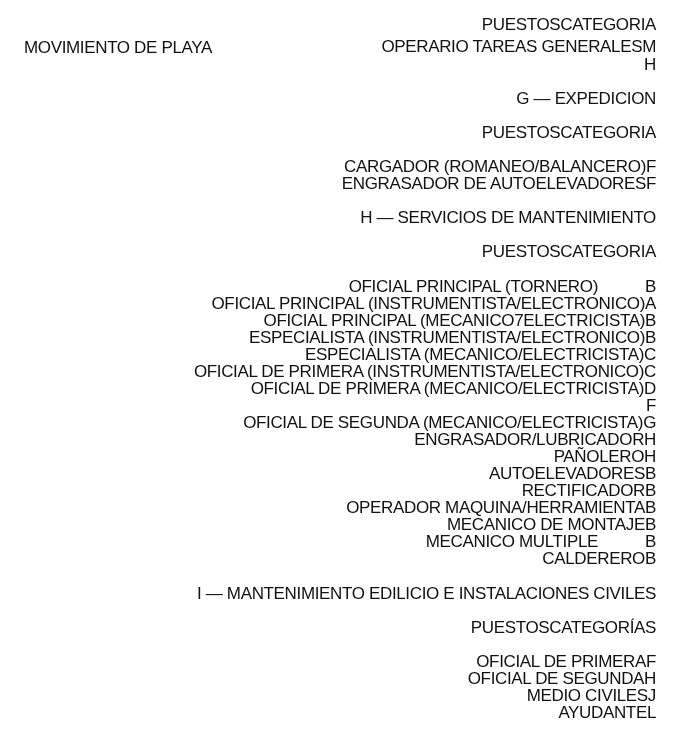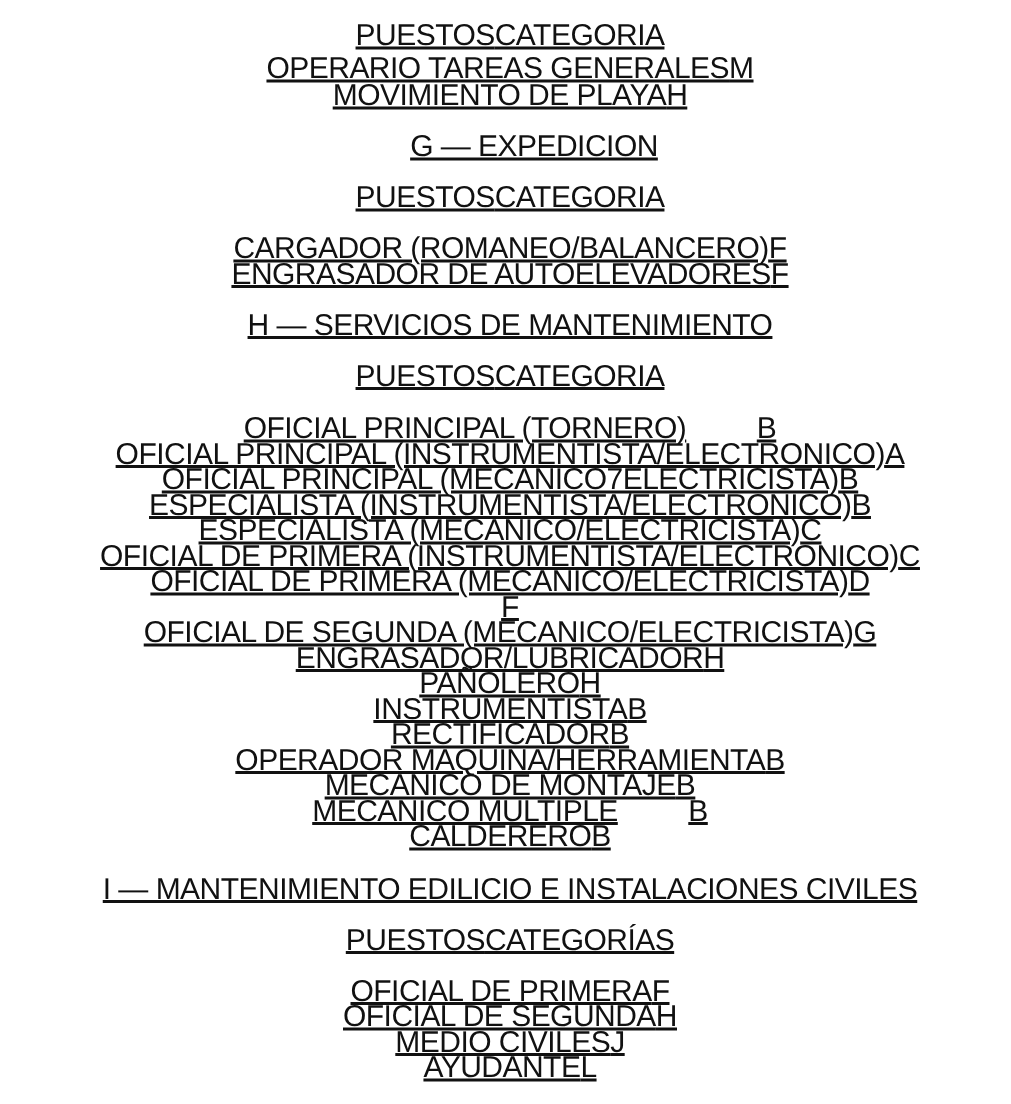--- a/index.html
+++ b/index.html
@@ -1,39 +1,39 @@
 <!DOCTYPE html>
 <html><head>
   <meta charset="utf-8">
   <style>
     html, body { margin: 0; padding: 0; background: #ffffff; }
     body { width: 674px; height: 736px; position: relative; overflow: hidden;
            font-family: "Liberation Sans", "DejaVu Sans", sans-serif; color: #111111; }
-    .line { position: absolute; left: 24px; width: 632px; height: 17px; font-size: 20px;
-            line-height: 17px; display: flex; justify-content: center; white-space: nowrap;
-            letter-spacing: -0.35px; text-decoration: underline; }
+    .line { position: absolute; left: 24px; width: 632px; height: 17px; font-size: 17px;
+            line-height: 17px; display: flex; justify-content: flex-end; white-space: nowrap;
+            letter-spacing: -0.35px; }
     .line .right { text-align: right; }
   </style>
 </head>
 <body>
 
 <div id="doc">
     <div class="line" style="top: 16px;">
       <span>PUESTOS</span>
       <span class="right">CATEGORIA</span>
     </div>
     <div class="line" style="top: 38px;">
       <span>OPERARIO TAREAS GENERALES</span>
       <span class="right">M</span>
     </div>
-    <div class="line" style="top: 56px;">
+    <div class="line" style="top: 56px; flex-direction: column;">
       <span>MOVIMIENTO DE PLAYA</span>
       <span class="right">H</span>
     </div>
-    <div class="line" style="top: 90px; margin-left: 16px;">
+    <div class="line" style="top: 90px;">
       <span>G — EXPEDICION</span>
       <span class="right"></span>
     </div>
     <div class="line" style="top: 124px;">
       <span>PUESTOS</span>
       <span class="right">CATEGORIA</span>
     </div>
     <div class="line" style="top: 158px;">
       <span>CARGADOR (ROMANEO/BALANCERO)</span>
       <span class="right">F</span>
@@ -87,21 +87,21 @@
     </div>
     <div class="line" style="top: 431px;">
       <span>ENGRASADOR/LUBRICADOR</span>
       <span class="right">H</span>
     </div>
     <div class="line" style="top: 448px;">
       <span>PAÑOLERO</span>
       <span class="right">H</span>
     </div>
     <div class="line" style="top: 465px;">
-      <span>INSTRUMENTISTA</span>
+      <span>AUTOELEVADORES</span>
       <span class="right">B</span>
     </div>
     <div class="line" style="top: 482px;">
       <span>RECTIFICADOR</span>
       <span class="right">B</span>
     </div>
     <div class="line" style="top: 499px;">
       <span>OPERADOR MAQUINA/HERRAMIENTA</span>
       <span class="right">B</span>
     </div>

